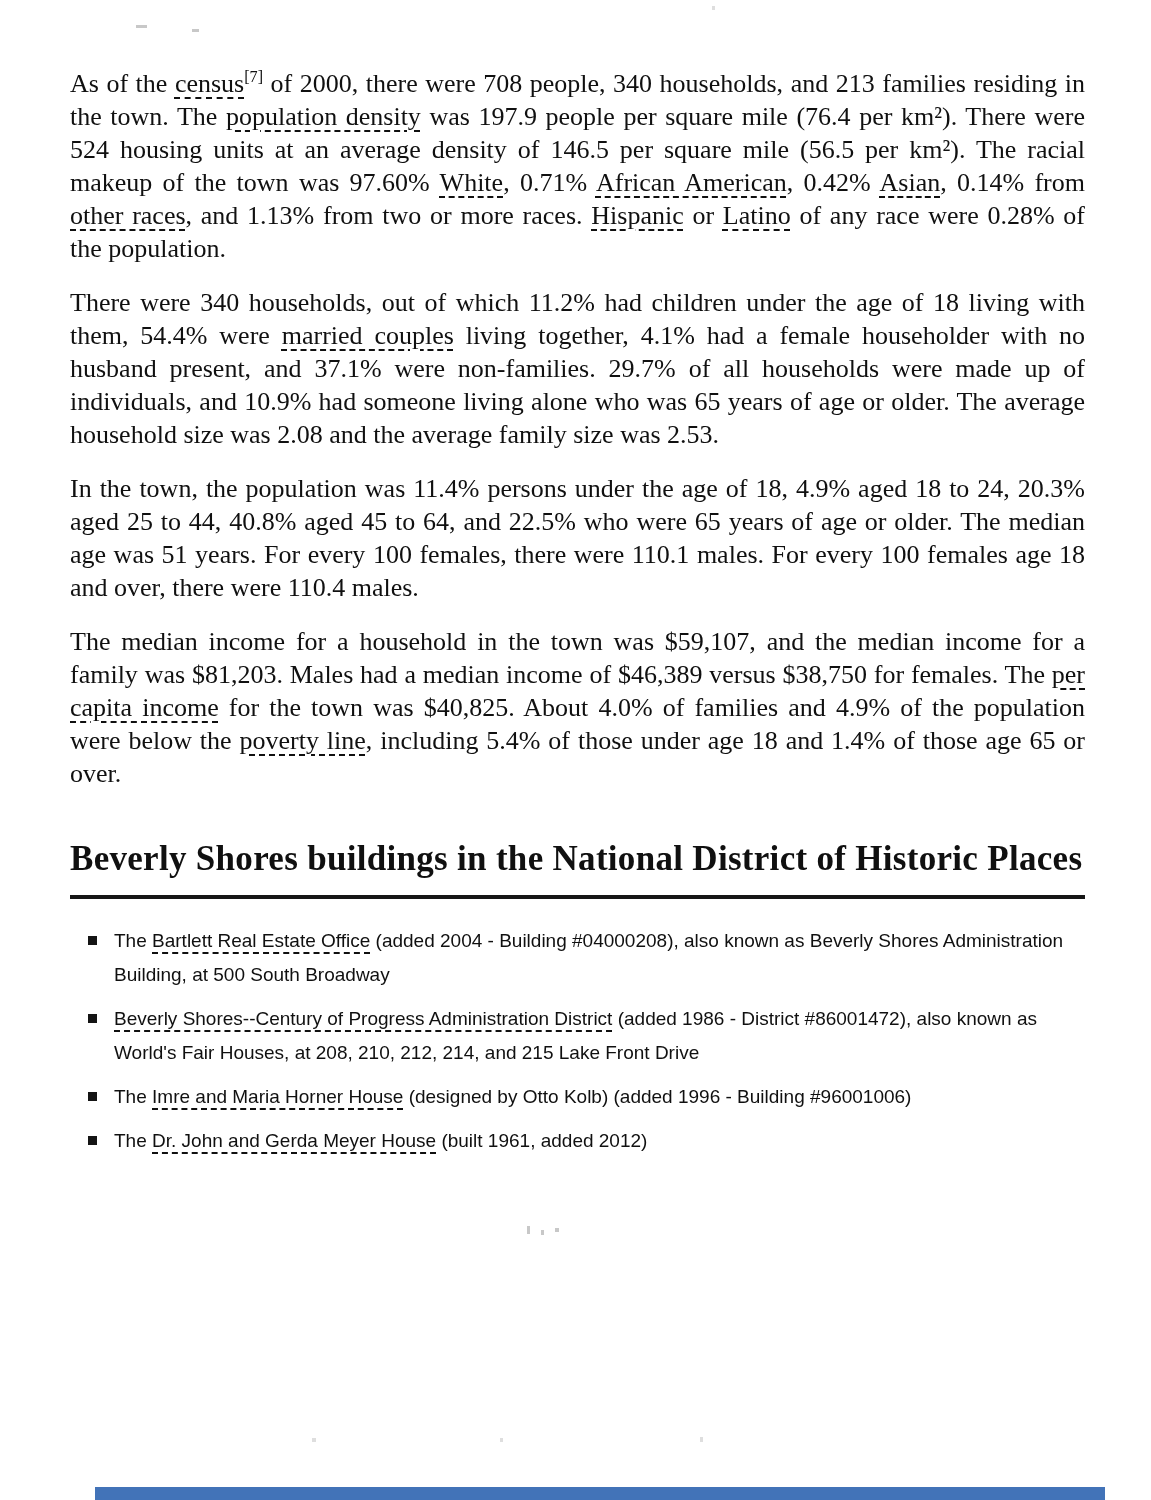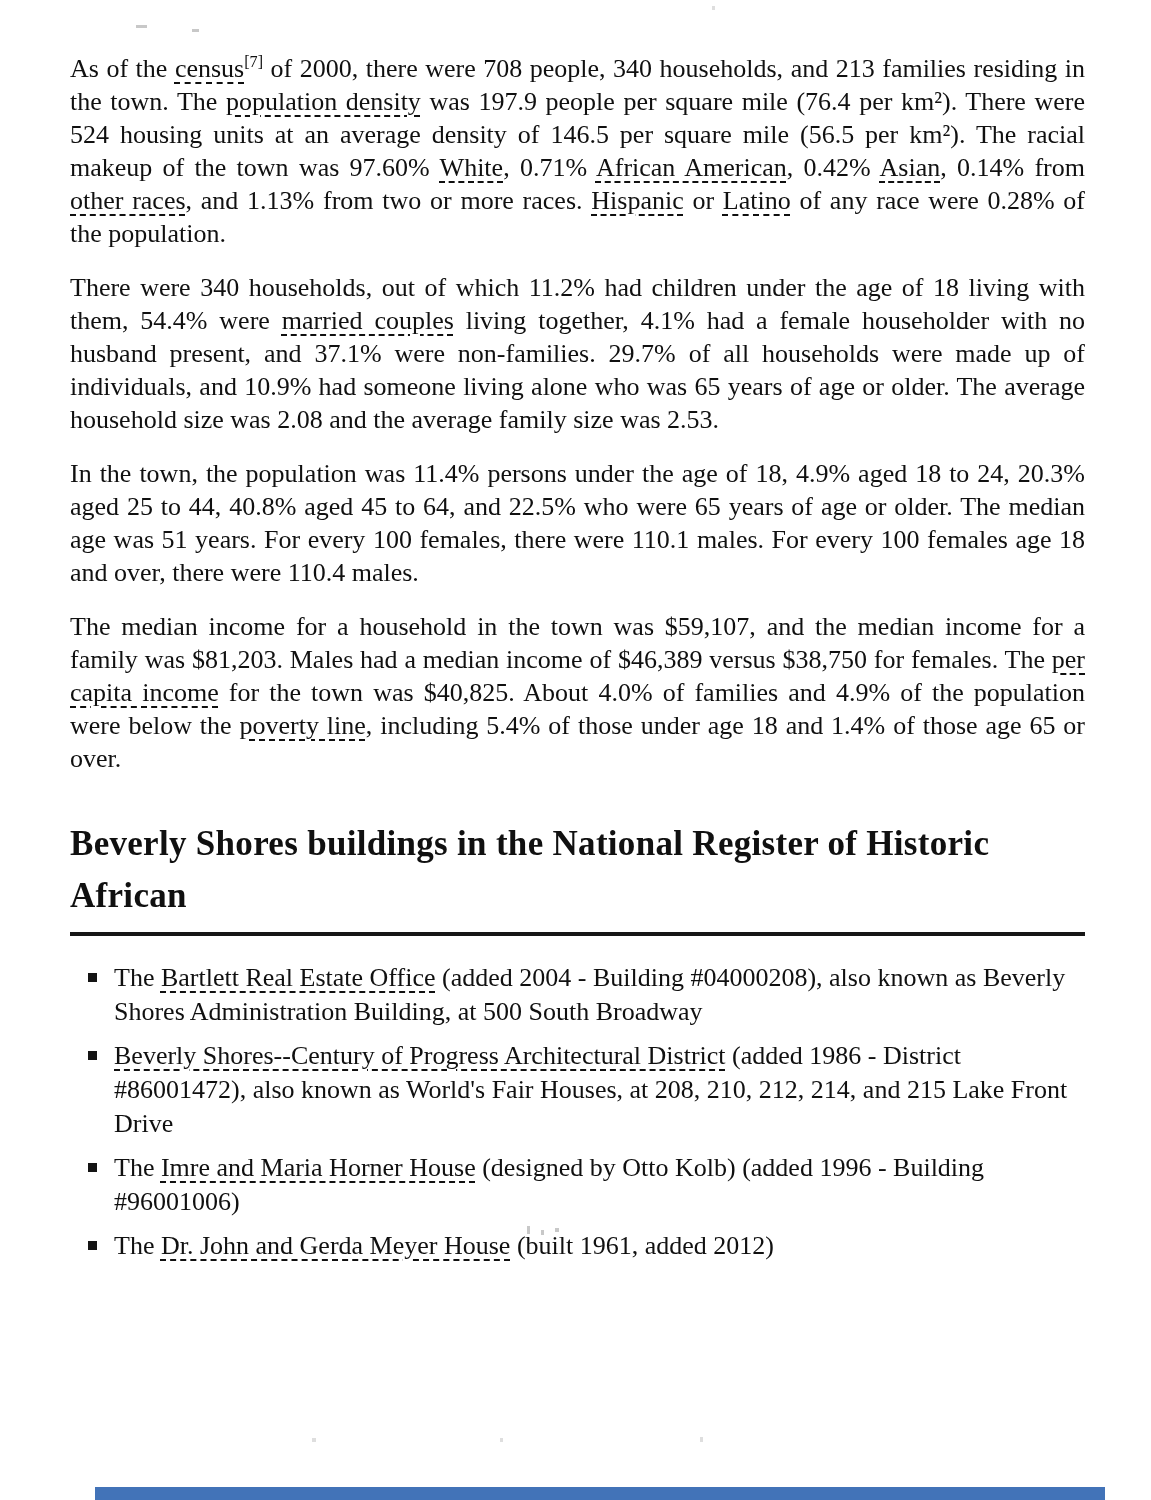--- a/index.html
+++ b/index.html
@@ -6,21 +6,21 @@
   body {
     width: 1151px; height: 1500px;
     background: #ffffff;
     position: relative;
     overflow: hidden;
     color: #101010;
     -webkit-font-smoothing: antialiased;
   }
   .page {
     position: absolute;
-    left: 70px; top: 52px;
+    left: 70px; top: 67px;
     width: 1015px;
   }
   
   .para {
     font-family: "Liberation Serif", "DejaVu Serif", serif;
     font-size: 26px;
     line-height: 33px;
     text-align: justify;
     margin: 0 0 21px 0;
   }
@@ -37,22 +37,22 @@
   .rule {
     height: 4px;
     background: #161616;
     width: 100%;
   }
   
   ul.wiki-list {
     list-style: none;
     margin: 25px 0 0 0;
     padding: 0;
-    font-family: Liberation Serif, serif;
-    font-size: 26px;
+    font-family: Liberation Sans, sans-serif;
+    font-size: 19px;
     line-height: 34px;
   }
   ul.wiki-list li {
     position: relative;
     padding-left: 44px;
     margin: 0 0 10px 0;
   }
   ul.wiki-list .bullet {
     position: absolute;
     left: 18px; top: 12px;
@@ -83,25 +83,25 @@
 <div class="page">
 
   <div>
       <p class="para"><span>As of the </span><span class="lnk">census</span><sup>[7]</sup><span> of 2000, there were 708 people, 340 households, and 213 families residing in the town. The </span><span class="lnk">population density</span><span> was 197.9 people per square mile (76.4 per km²). There were 524 housing units at an average density of 146.5 per square mile (56.5 per km²). The racial makeup of the town was 97.60% </span><span class="lnk">White</span><span>, 0.71% </span><span class="lnk">African American</span><span>, 0.42% </span><span class="lnk">Asian</span><span>, 0.14% from </span><span class="lnk">other races</span><span>, and 1.13% from two or more races. </span><span class="lnk">Hispanic</span><span> or </span><span class="lnk">Latino</span><span> of any race were 0.28% of the population.</span></p>
       <p class="para"><span>There were 340 households, out of which 11.2% had children under the age of 18 living with them, 54.4% were </span><span class="lnk">married couples</span><span> living together, 4.1% had a female householder with no husband present, and 37.1% were non-families. 29.7% of all households were made up of individuals, and 10.9% had someone living alone who was 65 years of age or older. The average household size was 2.08 and the average family size was 2.53.</span></p>
       <p class="para"><span>In the town, the population was 11.4% persons under the age of 18, 4.9% aged 18 to 24, 20.3% aged 25 to 44, 40.8% aged 45 to 64, and 22.5% who were 65 years of age or older. The median age was 51 years. For every 100 females, there were 110.1 males. For every 100 females age 18 and over, there were 110.4 males.</span></p>
       <p class="para"><span>The median income for a household in the town was $59,107, and the median income for a family was $81,203. Males had a median income of $46,389 versus $38,750 for females. The </span><span class="lnk">per capita income</span><span> for the town was $40,825. About 4.0% of families and 4.9% of the population were below the </span><span class="lnk">poverty line</span><span>, including 5.4% of those under age 18 and 1.4% of those age 65 or over.</span></p>
     </div>
 
   <section>
-    <h2 class="section-heading">Beverly Shores buildings in the National Register of Historic African</h2>
+    <h2 class="section-heading">Beverly Shores buildings in the National District of Historic Places</h2>
     <div class="rule"></div>
     <ul class="wiki-list">
         <li><span class="bullet"></span><span>The </span><span class="lnk">Bartlett Real Estate Office</span><span> (added 2004 - Building #04000208), also known as Beverly Shores Administration Building, at 500 South Broadway</span></li>
-        <li><span class="bullet"></span><span class="lnk">Beverly Shores--Century of Progress Architectural District</span><span> (added 1986 - District #86001472), also known as World's Fair Houses, at 208, 210, 212, 214, and 215 Lake Front Drive</span></li>
+        <li><span class="bullet"></span><span class="lnk">Beverly Shores--Century of Progress Administration District</span><span> (added 1986 - District #86001472), also known as World's Fair Houses, at 208, 210, 212, 214, and 215 Lake Front Drive</span></li>
         <li><span class="bullet"></span><span>The </span><span class="lnk">Imre and Maria Horner House</span><span> (designed by Otto Kolb) (added 1996 - Building #96001006)</span></li>
         <li><span class="bullet"></span><span>The </span><span class="lnk">Dr. John and Gerda Meyer House</span><span> (built 1961, added 2012)</span></li>
       </ul>
   </section>
 
 
 </div>
 
 <div class="bottom-bar" style="background: rgb(66, 115, 184);"></div>
 

